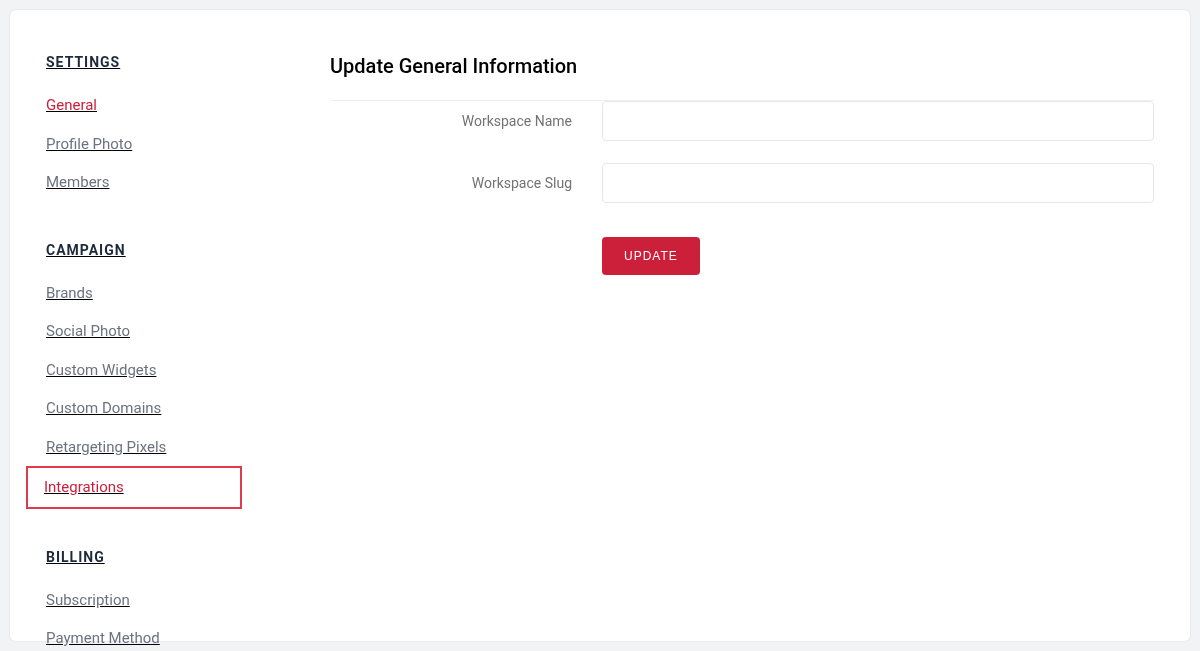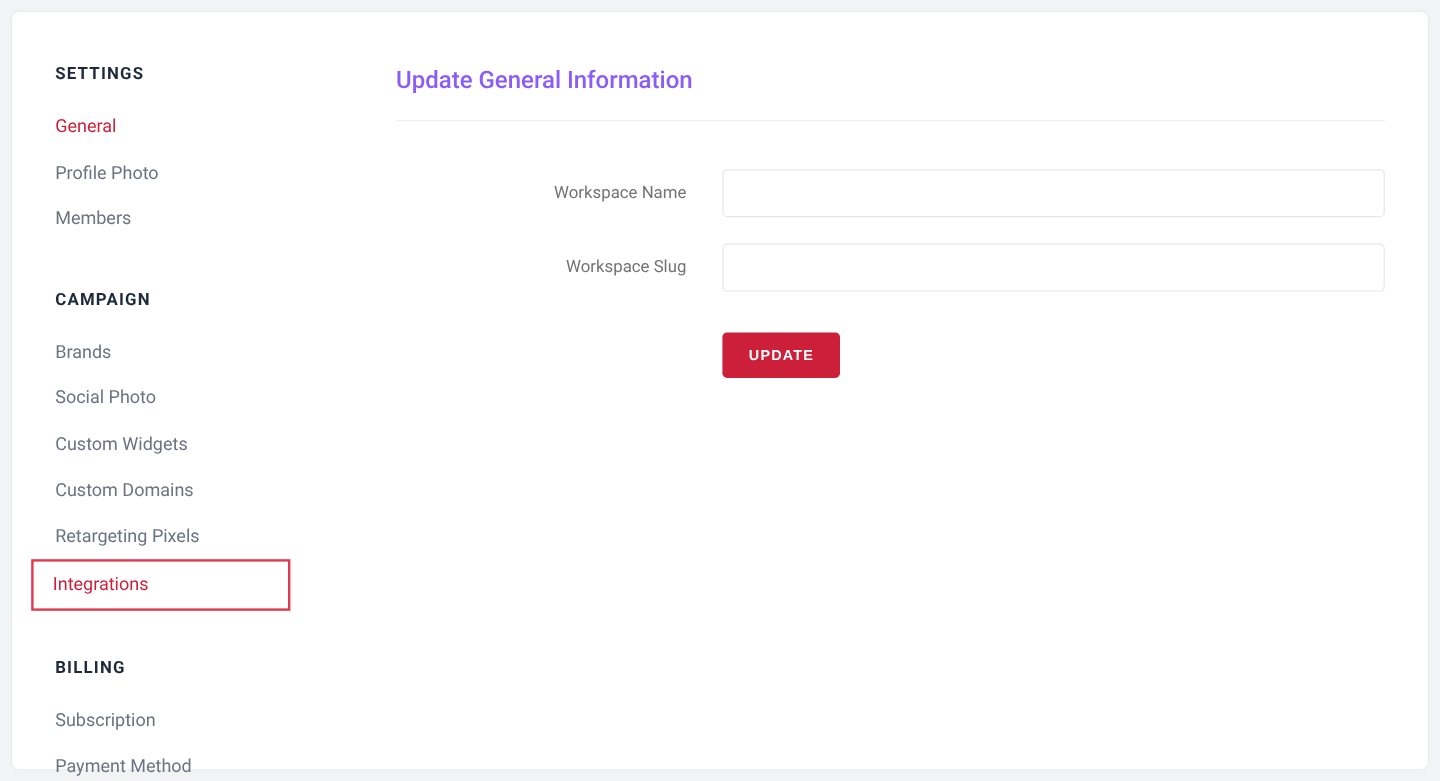--- a/index.html
+++ b/index.html
@@ -16,20 +16,21 @@
       border-radius: 6px;
       width: 100%;
       height: 100%;
       display: flex;
       box-shadow: 0 0 0 1px rgba(0,0,0,0.03);
     }
     .sidebar {
       width: 290px;
       padding: 44px 0 14px 36px;
       border-right: none;
+      text-decoration: underline;
     }
     .section-title {
       font-size: 14px;
       font-weight: 700;
       letter-spacing: 1px;
       color: #1e2a3b;
       margin-bottom: 16px;
     }
     .nav-group { margin-bottom: 40px; }
     .nav-item {
@@ -49,24 +50,23 @@
       margin-left: -20px;
       width: 216px;
     }
     .main {
       flex: 1;
       padding: 44px 36px 0 30px;
     }
     .page-title {
       font-size: 20px;
       font-weight: 500;
-      color: #8b5cf6;
+      color: #000000;
       padding-bottom: 22px;
       border-bottom: 1px solid #efefef;
-      margin-bottom: 40px;
     }
     .form-row {
       display: flex;
       align-items: center;
       margin-bottom: 22px;
     }
     .form-label {
       width: 272px;
       text-align: right;
       padding-right: 30px;
@@ -89,21 +89,21 @@
       margin-top: 34px;
     }
     .button-spacer { width: 272px; }
     .btn-primary {
       background: #cc1f3a;
       color: #ffffff;
       border: none;
       border-radius: 4px;
       padding: 12px 22px;
       font-size: 12px;
-      font-weight: 700;
+      font-weight: 400;
       letter-spacing: 1px;
       cursor: pointer;
     }
   </style>
 </head>
 <body>
 
 <div class="panel">
   <nav class="sidebar">
 

